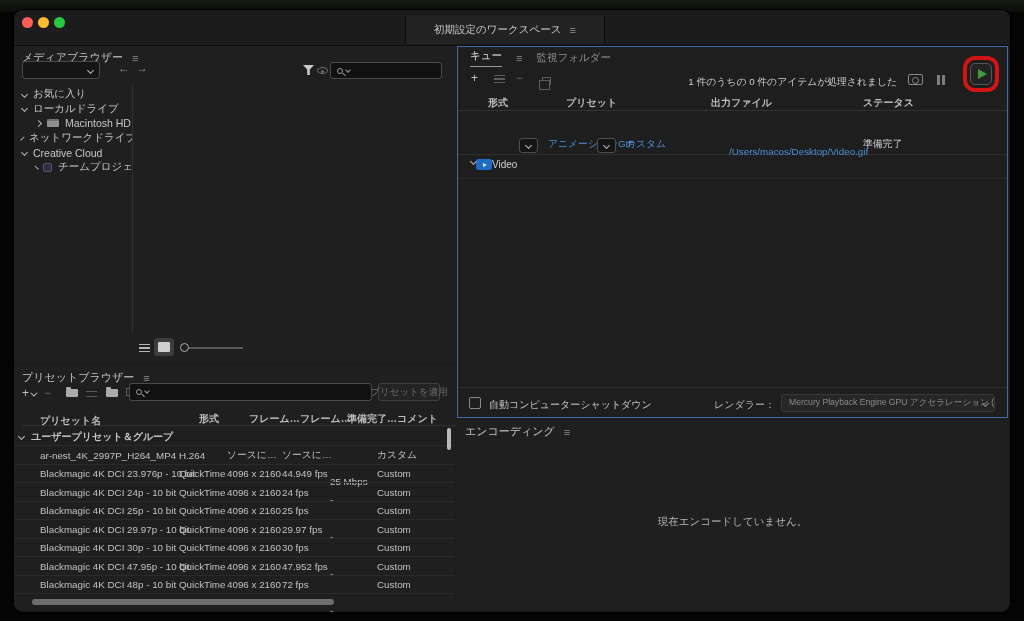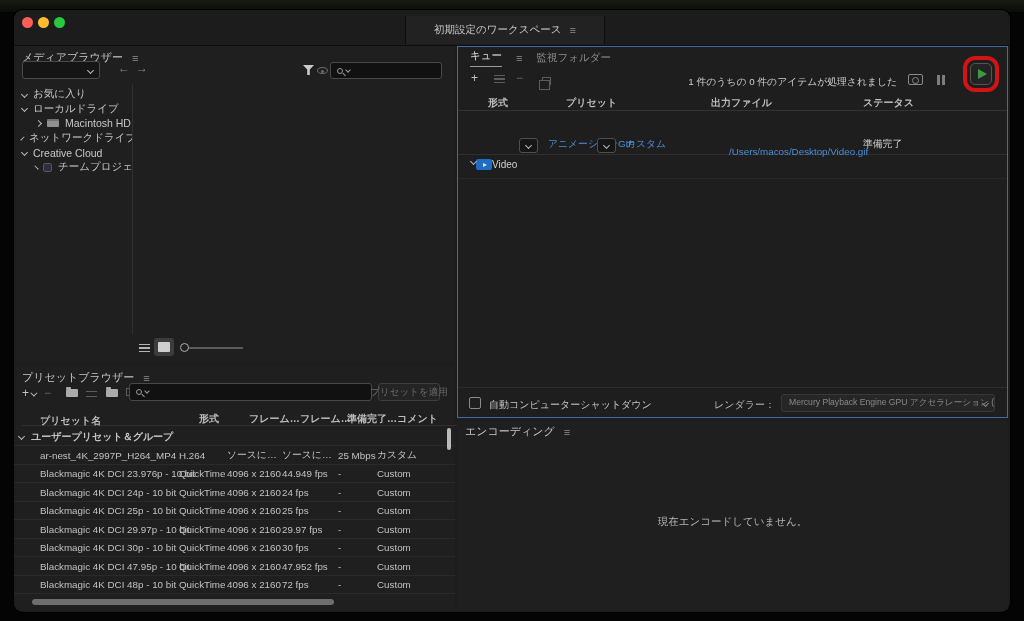--- a/index.html
+++ b/index.html
@@ -109,21 +109,21 @@
   .pb-header { position:absolute; left:0; top:44px; width:100%; height:16px;
     border-bottom:1px solid #303030; font-size:10px; color:#bdbdbd; font-weight:bold;margin-left:8px; }
   .pb-header span { position:absolute; top:2px; white-space:nowrap; }
   .ph1{left:18px;} .ph2{left:177px;} .ph3{left:227px;} .ph4{left:278px;} .ph5{left:325px;} .ph6{left:375px;}
   .pb-rows { position:absolute; left:0; top:62px; width:100%; }
   .pb-group { position:relative; height:18px; border-bottom:1px solid #2a2a2a; display:flex;
     align-items:center; gap:7px; padding-left:5px; font-size:10px; color:#cscsc5; color:#c5c5c5; font-weight:bold; white-space:nowrap; }
   .pr { position:relative; height:18.5px; border-bottom:1px solid #2a2a2a; }
   .pr span { position:absolute; top:50%; transform:translateY(-50%); white-space:nowrap;
     font-size:9.8px; color:#c2c2c2; }
-  .pc1{left:26px;} .pc2{left:165px;} .pc3{left:213px;} .pc4{left:268px;} .pc5{left:324px;} .pc6{left:363px;}
+  .pc1{left:26px;} .pc2{left:165px;} .pc3{left:213px;} .pc4{left:268px;} .pc5{left:316px;margin-top:26px;} .pc6{left:363px;}
   .v-thumb { position:absolute; right:4px; top:62px; width:4px; height:22px; background:#b9b9b9; border-radius:2px; }
   .h-scroll { position:absolute; left:18px; top:233px; width:302px; height:6px; background:#6e6e6e; border-radius:3px; }
 
   
   .q-tabs { position:absolute; left:0; top:0; height:22px; display:flex; align-items:center;
     gap:14px; padding-left:12px; font-size:10.5px; }
   .q-tab-active { color:#e2e2e2; border-bottom:1.5px solid #9a9a9a; padding-bottom:3px; }
   .q-tab { color:#8f8f8f; }
   .q-toolbar { position:absolute; left:0; top:22px; width:100%; height:24px; }
   .qt-plus { position:absolute; left:13px; top:3px; }

